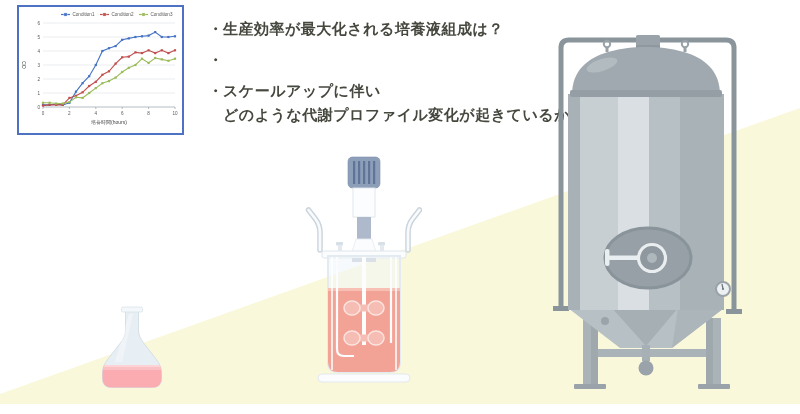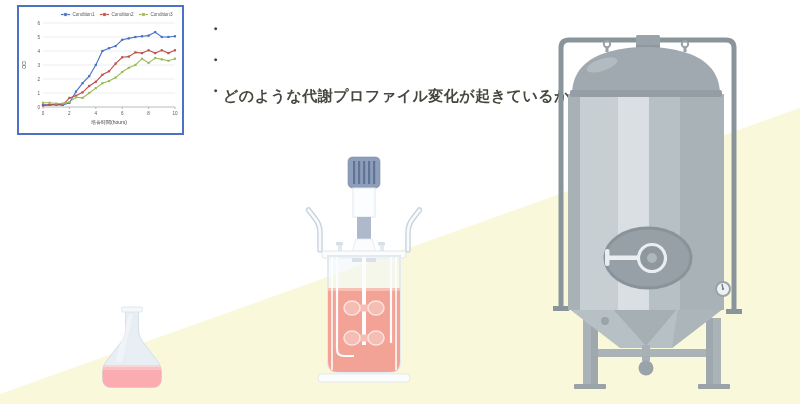--- a/index.html
+++ b/index.html
@@ -149,27 +149,29 @@
         <text x="92.5" y="9.2" class="lgtext">Condition2</text>
         <line x1="120" x2="129" y1="7.5" y2="7.5" stroke="#9BBB59" stroke-width="1.2"></line>
         <rect x="122.9" y="5.9" width="3.2" height="3.2" fill="#9BBB59" stroke="#ffffff" stroke-width="0.4"></rect>
         <text x="131.5" y="9.2" class="lgtext">Condition3</text>
       </svg>
   </div>
 
   <div class="questions">
     <div class="q-item">
       <span class="q-bullet">・</span>
+      <div>生産効率が最大化される培養液組成は？</div>
     </div>
     <div class="q-item">
       <span class="q-bullet">・</span>
     </div>
     <div class="q-item">
       <span class="q-bullet">・</span>
       <div>
+        <div>スケールアップに伴い</div>
         <div class="q-line2">どのような代謝プロファイル変化が起きているか？</div>
       </div>
     </div>
   </div>
 
   <svg class="illus" style="left:100px;top:306px;" width="64" height="84" viewBox="0 0 64 84">
     <defs>
       <clipPath id="flaskClip">
         <path d="M 25.5,5 V 24 C 25.5,29 23.5,33 20,37.5 L 8,53 C 4.5,57.5 2.5,61.5 2.5,67 V 72.5 Q 2.5,81.5 11.5,81.5 H 52.5 Q 61.5,81.5 61.5,72.5 V 67 C 61.5,61.5 59.5,57.5 56,53 L 44,37.5 C 40.5,33 38.5,29 38.5,24 V 5 Z"></path>
       </clipPath>

